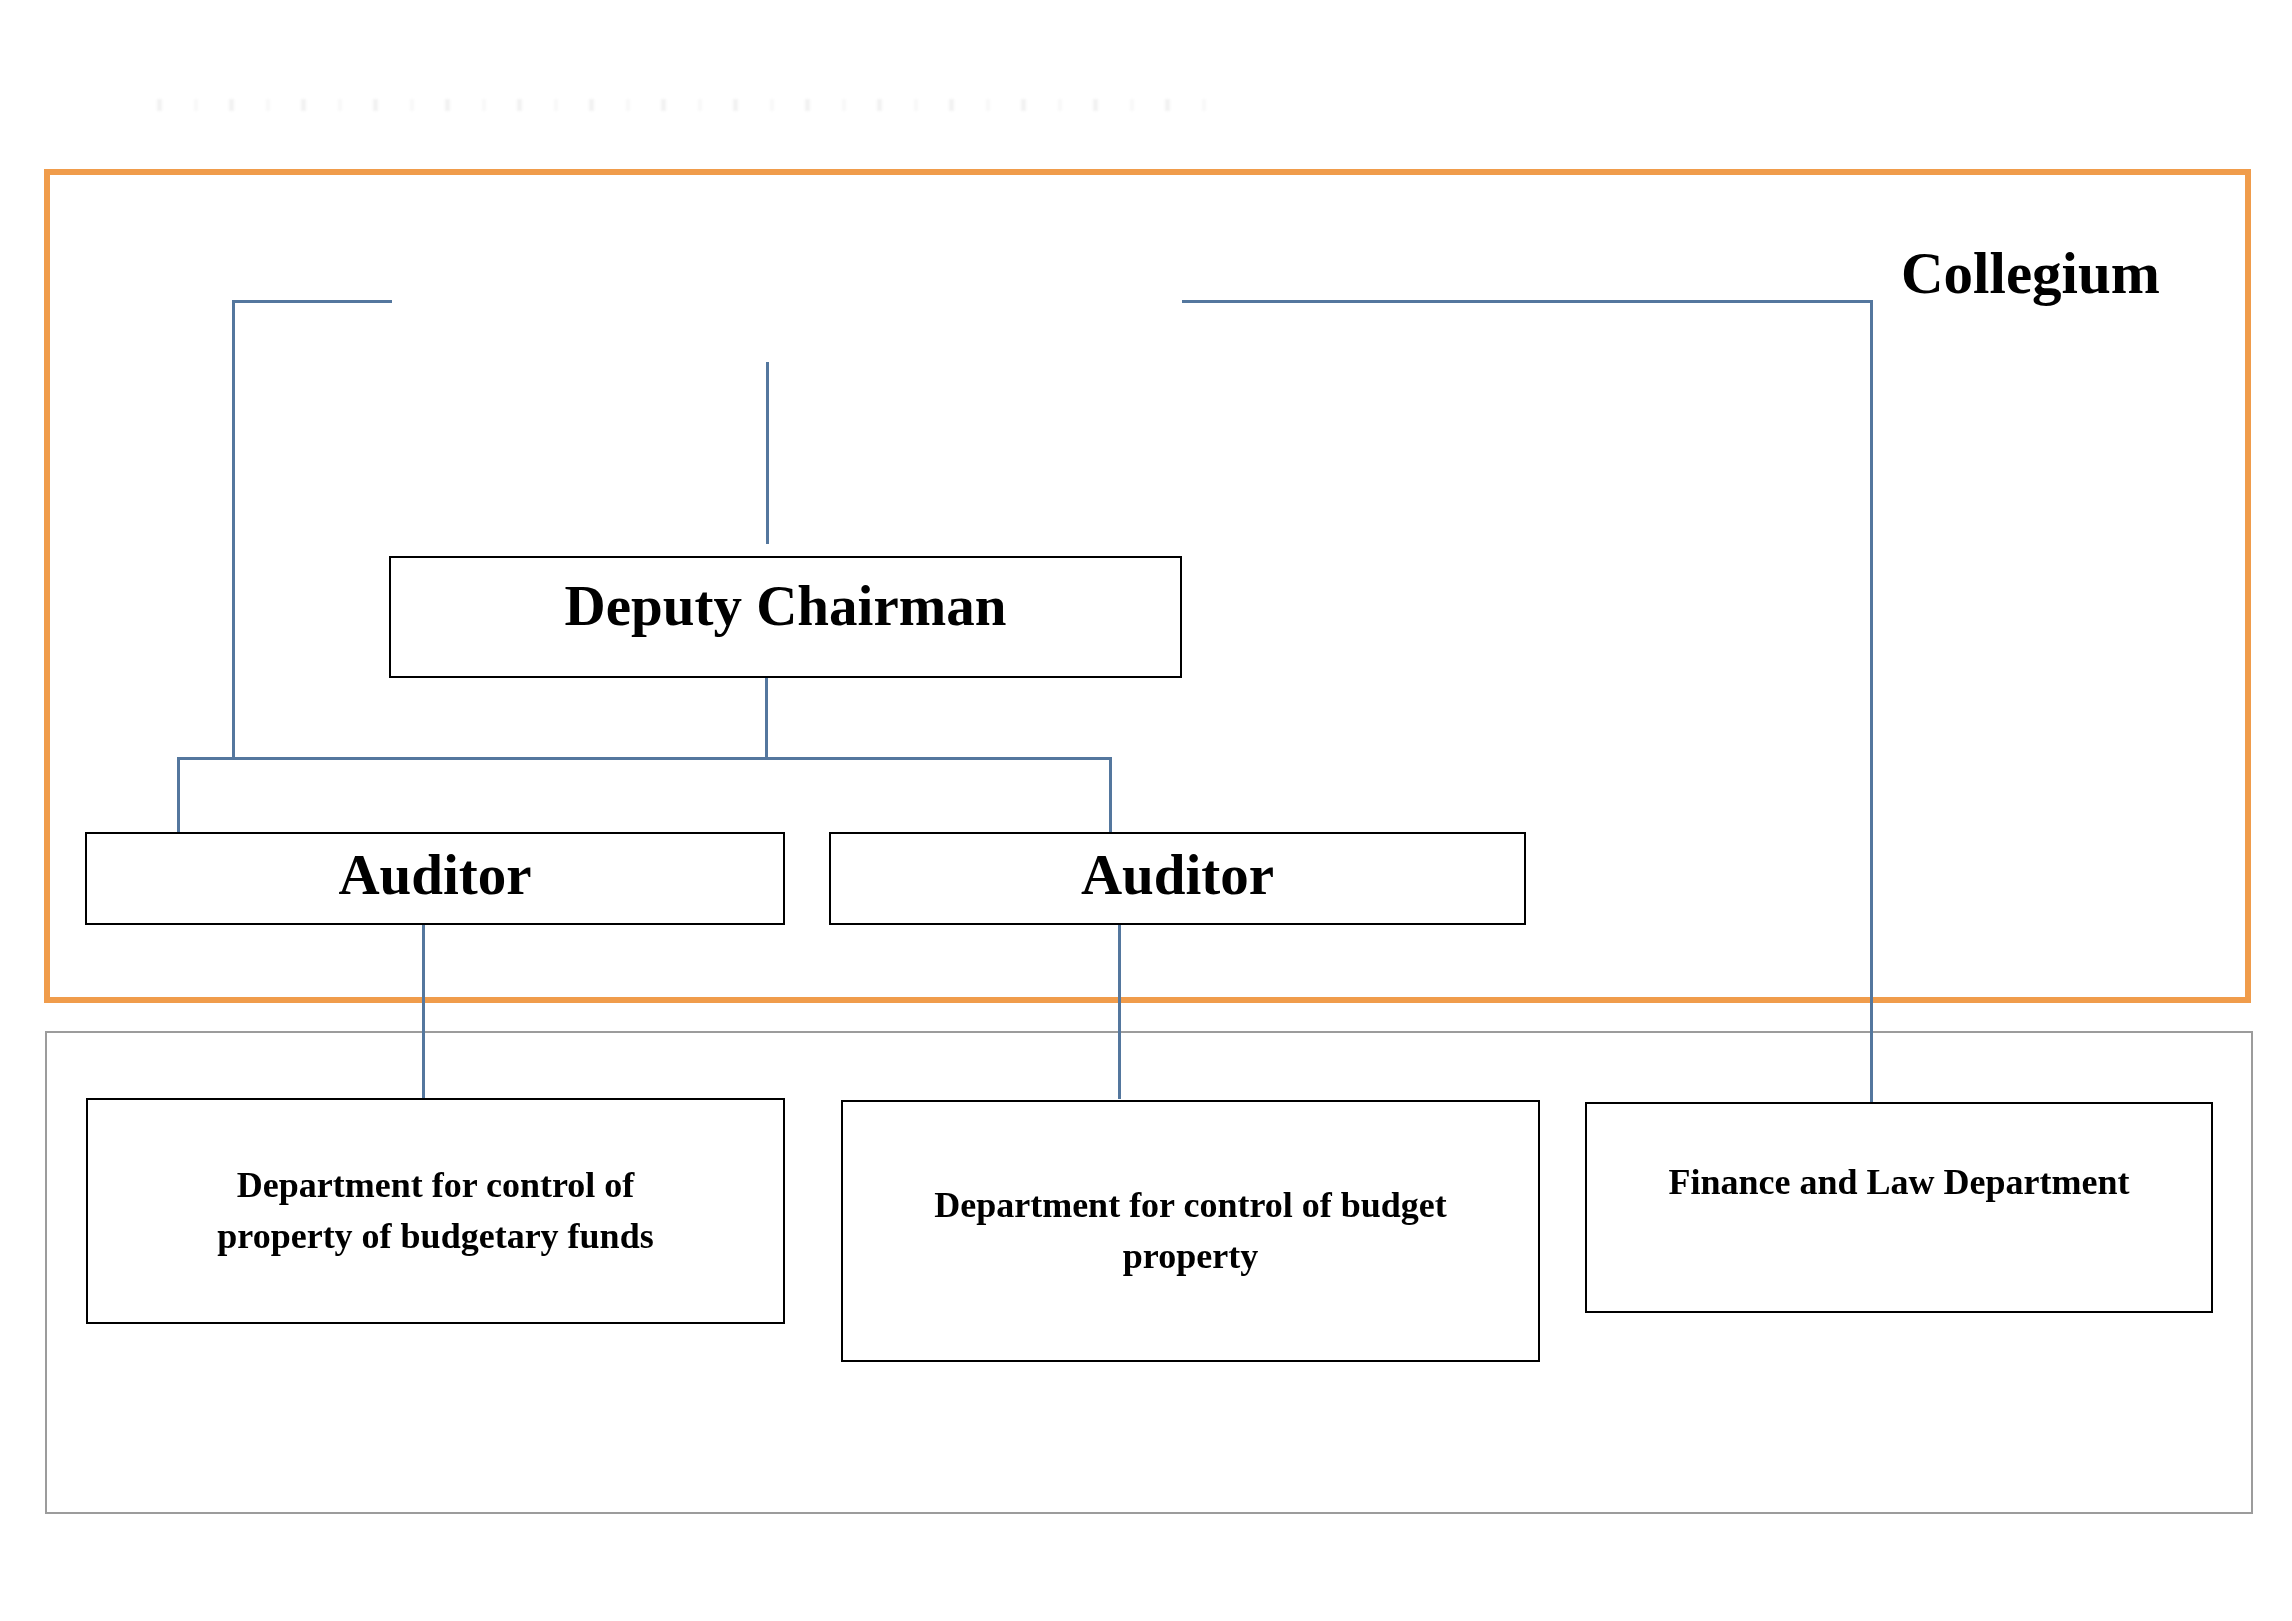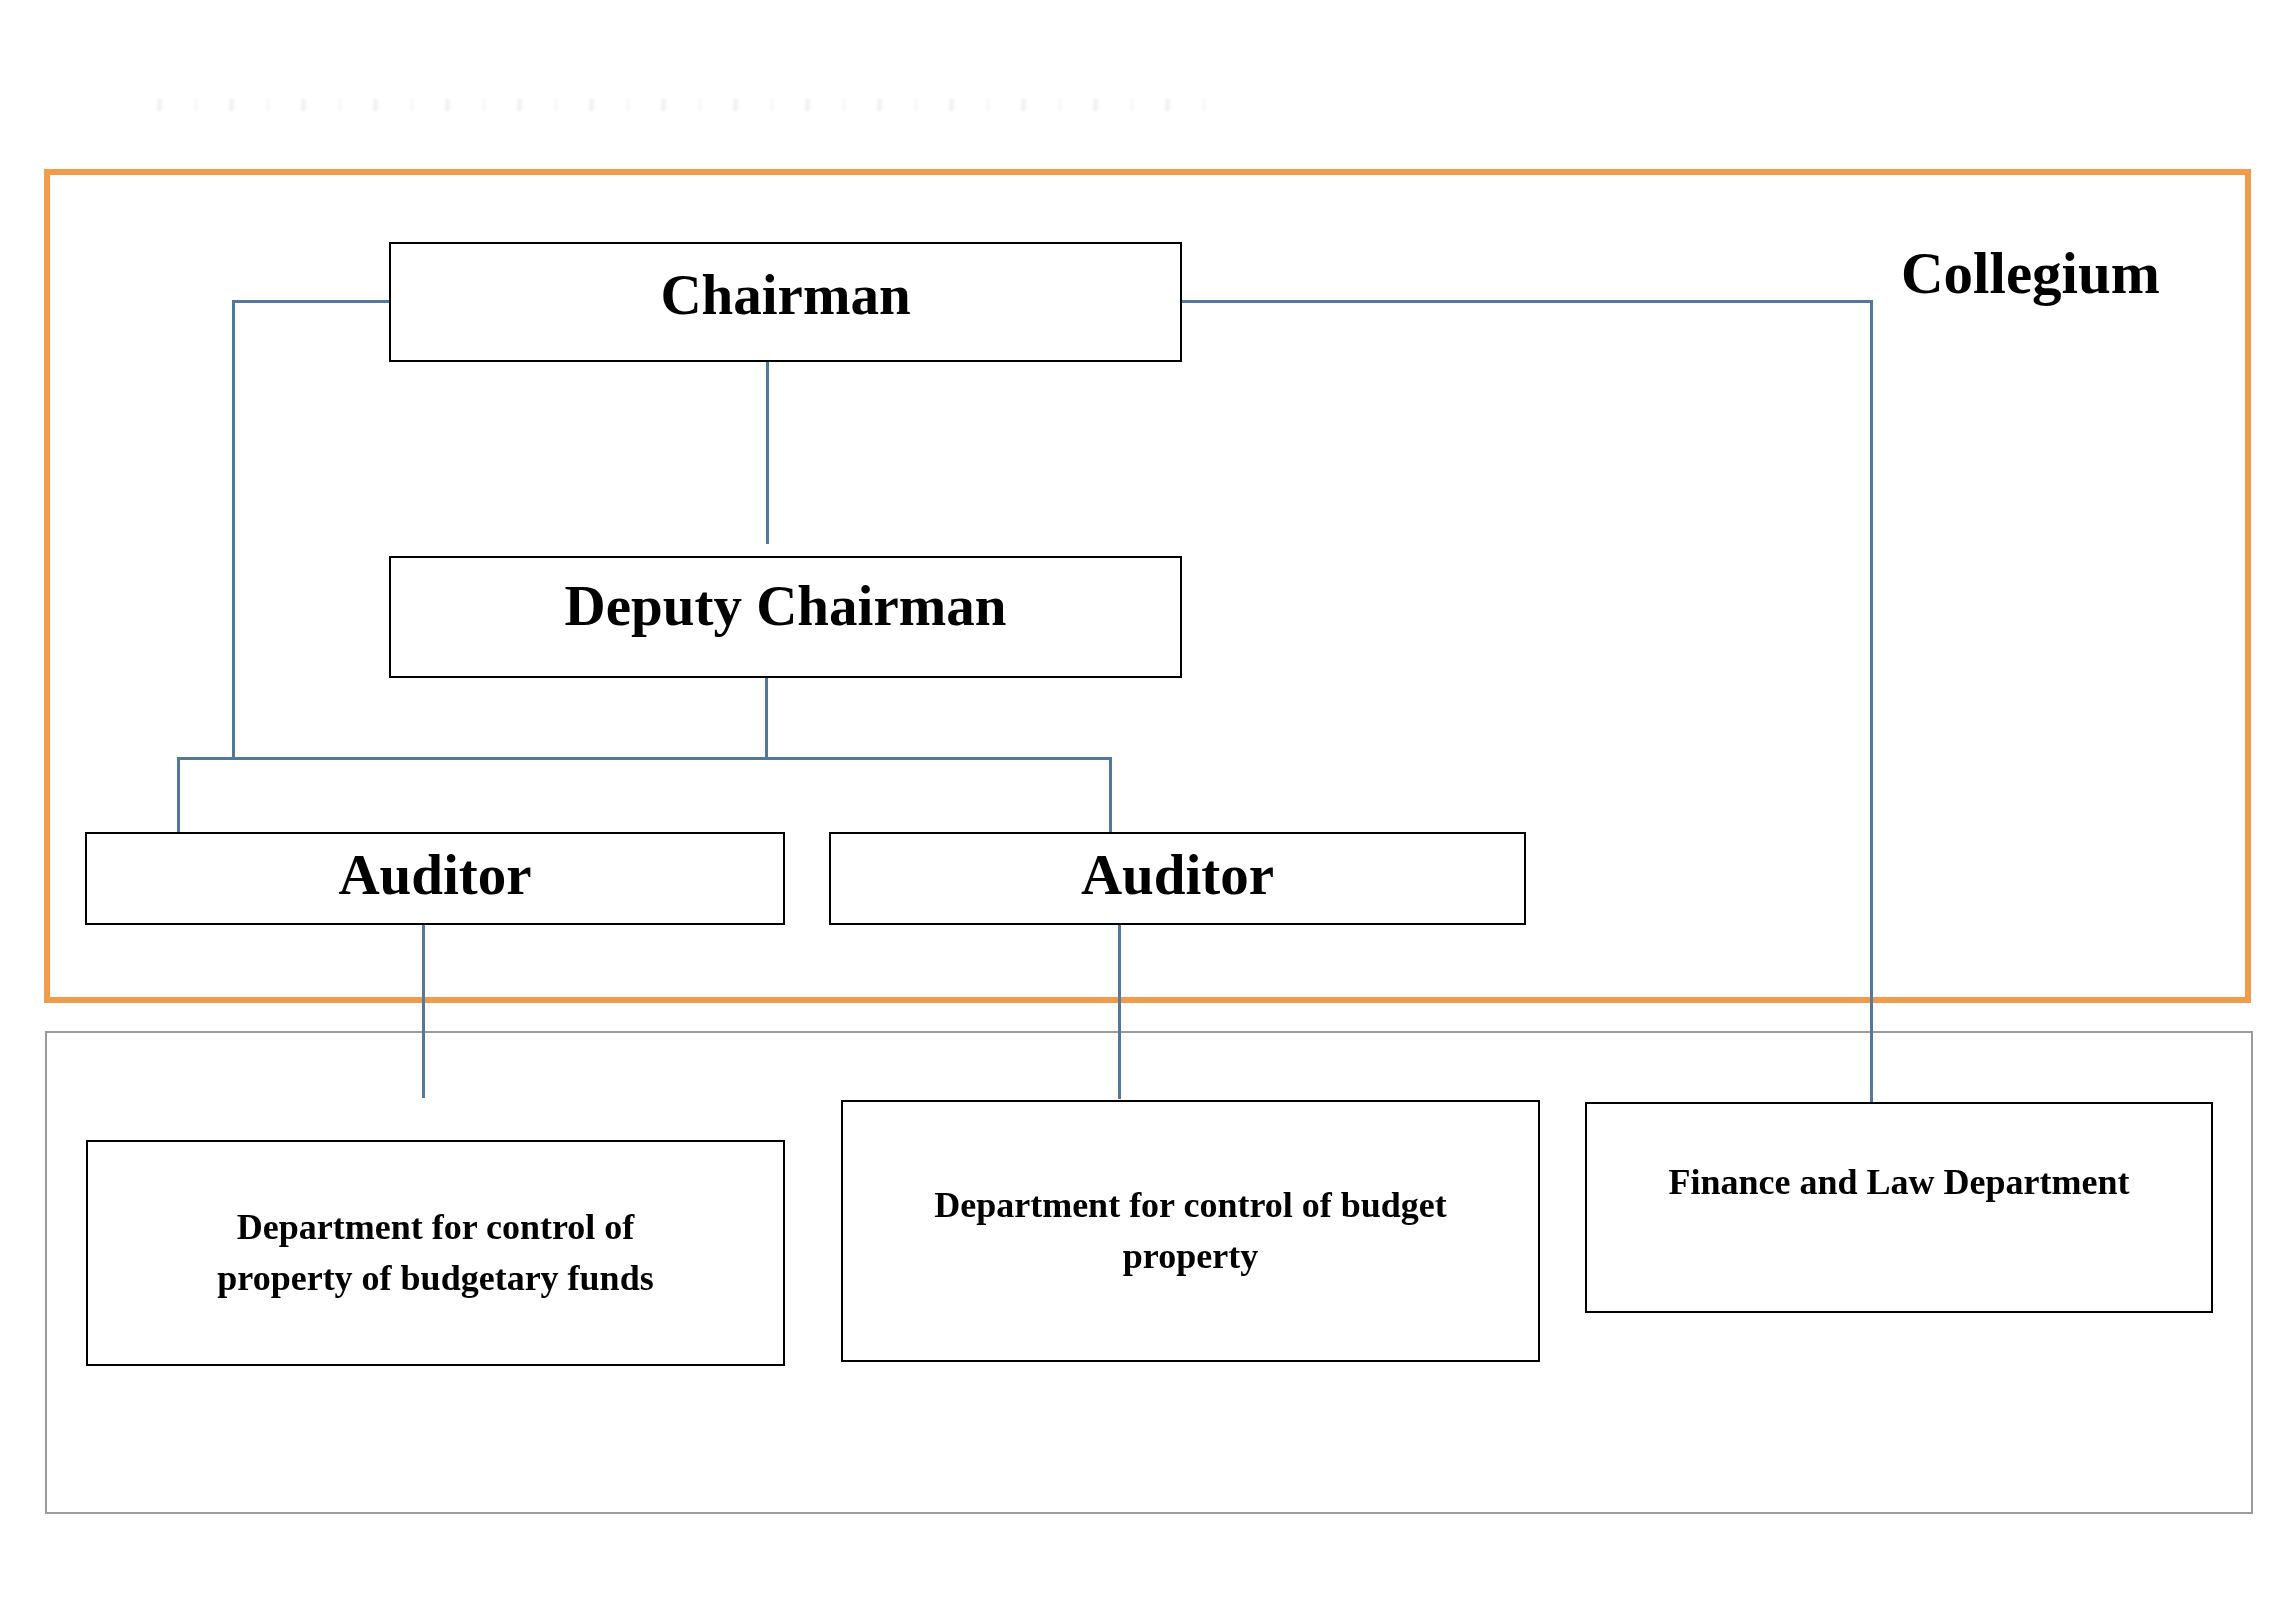--- a/index.html
+++ b/index.html
@@ -48,21 +48,21 @@
     background:#fff;
     display:flex;align-items:center;justify-content:center;
     text-align:center;font-weight:bold;
   }
   .node-lg{font-size:57px;line-height:1.05;}
   .node-sm{font-size:36px;line-height:1.42;}
   .chairman{left:389px;top:242px;width:793px;height:120px;padding-bottom:14.7px;}
   .deputy  {left:389px;top:544px;width:793px;height:122px;padding-bottom:21.6px;margin-top:12px;}
   .auditor1{left:85px; top:832px;width:700px;height:93px;padding-bottom:7.8px;}
   .auditor2{left:829px;top:832px;width:697px;height:93px;padding-bottom:7.8px;}
-  .dept1{left:86px;  top:1140px;width:699px;height:226px;padding:7.8px 29px;}
+  .dept1{left:86px;  top:1098px;width:699px;height:226px;padding:7.8px 29px;}
   .dept2{left:841px; top:1100px;width:699px;height:262px;padding:7.8px 29px;}
   .finance{left:1585px;top:1102px;width:628px;height:211px;padding:7.8px 19.6px 57px 19.6px;}
   .con{position:absolute;background:var(--connector);}
   .lines span{display:block;}
 </style>
 </head>
 <body>
 
 <div class="canvas">
 
@@ -78,23 +78,20 @@
   <div class="con" style="left:1182px;top:300px;width:691px;height:2.9px;"></div>
   <div class="con" style="left:1870px;top:300px;width:2.9px;height:802px;"></div>
   <div class="con" style="left:766px;top:362px;width:2.9px;height:182px;"></div>
   <div class="con" style="left:765px;top:666px;width:2.9px;height:93px;"></div>
   <div class="con" style="left:177px;top:757px;width:934px;height:2.9px;"></div>
   <div class="con" style="left:177px;top:757px;width:2.9px;height:75px;"></div>
   <div class="con" style="left:1109px;top:757px;width:2.9px;height:75px;"></div>
   <div class="con" style="left:422px;top:925px;width:2.9px;height:173px;"></div>
   <div class="con" style="left:1118px;top:925px;width:2.9px;height:174px;"></div>
 
-  <div class="node node-lg chairman">
-    <span>Chairman</span>
-  </div>
 
   <div class="node node-lg deputy">
     <span>Deputy Chairman</span>
   </div>
 
   <div class="node node-lg auditor1">
     <span>Auditor</span>
   </div>
 
   <div class="node node-lg auditor2">

